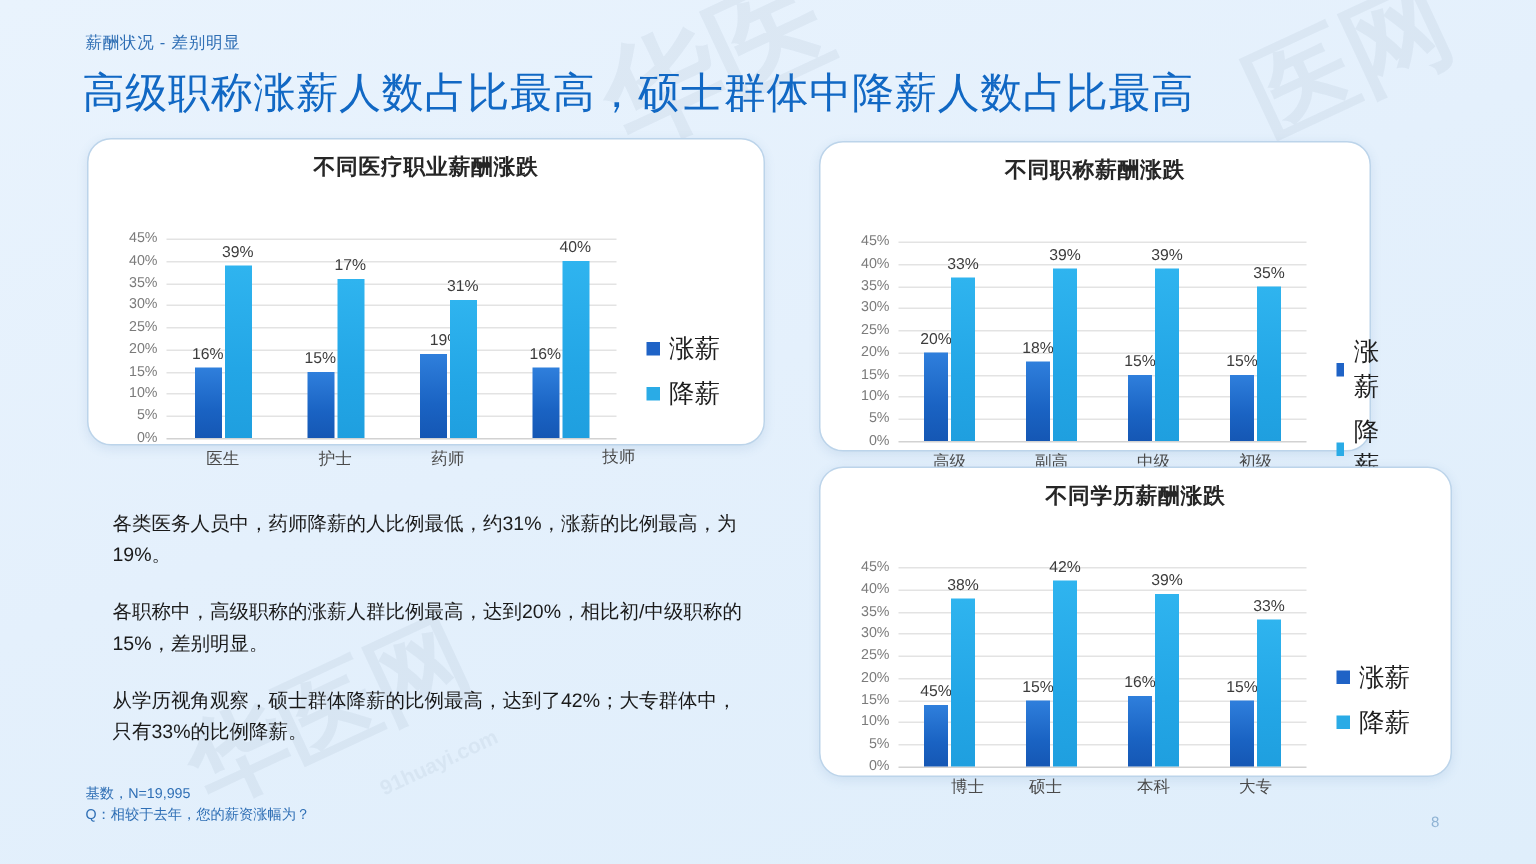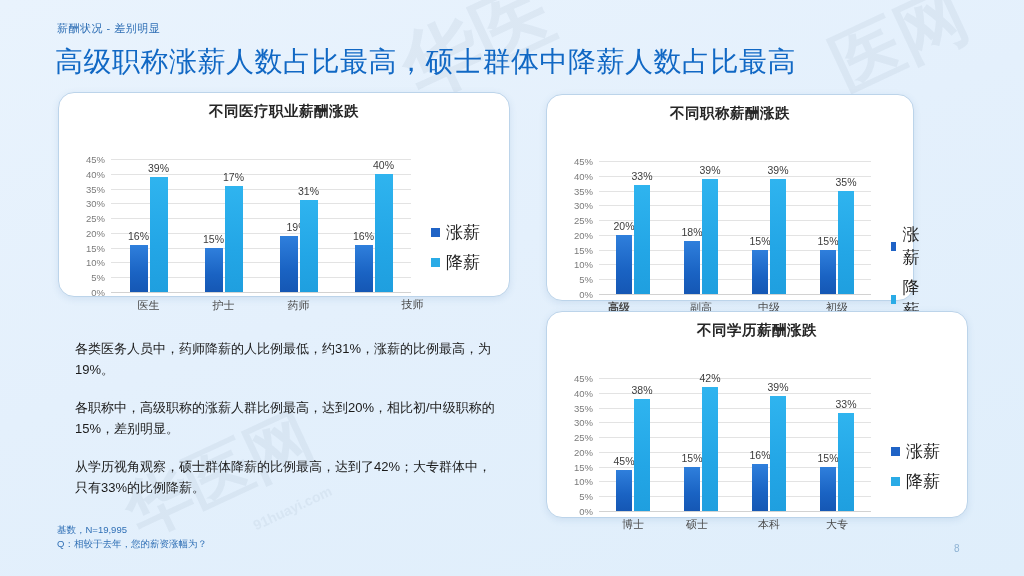--- a/index.html
+++ b/index.html
@@ -213,21 +213,21 @@
       <div class="gridline" style="left: 52px; top: 141.444px; width: 272px;"></div>
       <div class="ytick" style="left: 8px; top: 141.444px; width: 38px;">10%</div>
       <div class="gridline" style="left: 52px; top: 156.222px; width: 272px;"></div>
       <div class="ytick" style="left: 8px; top: 156.222px; width: 38px;">5%</div>
       <div class="ytick" style="left: 8px; top: 171px; width: 38px;">0%</div>
       <div class="baseline" style="left: 52px; top: 171px; width: 272px;"></div>
       <div class="bar up" style="left: 69px; width: 16px; height: 59.1111px; top: 111.889px; bottom: auto;"></div>
       <div class="vlabel" style="left: 77px; top: 96.8889px;">20%</div>
       <div class="bar down" style="left: 87px; width: 16px; height: 109.356px; top: 61.6444px; bottom: auto;"></div>
       <div class="vlabel" style="left: 95px; top: 46.6444px;">33%</div>
-      <div class="xtick" style="left: 72px; top: 177px; font-weight: bold;">高级</div>
+      <div class="xtick" style="left: 86px; top: 177px;">高级</div>
       <div class="bar up" style="left: 137px; width: 16px; height: 53.2px; top: 117.8px; bottom: auto;"></div>
       <div class="vlabel" style="left: 145px; top: 102.8px;">18%</div>
       <div class="bar down" style="left: 155px; width: 16px; height: 115.267px; top: 55.7333px; bottom: auto;"></div>
       <div class="vlabel" style="left: 163px; top: 40.7333px;">39%</div>
       <div class="xtick" style="left: 154px; top: 177px;">副高</div>
       <div class="bar up" style="left: 205px; width: 16px; height: 44.3333px; top: 126.667px; bottom: auto;"></div>
       <div class="vlabel" style="left: 213px; top: 111.667px;">15%</div>
       <div class="bar down" style="left: 223px; width: 16px; height: 115.267px; top: 55.7333px; bottom: auto;"></div>
       <div class="vlabel" style="left: 231px; top: 40.7333px;">39%</div>
       <div class="xtick" style="left: 222px; top: 177px;">中级</div>
@@ -269,21 +269,21 @@
       <div class="gridline" style="left: 52px; top: 141.444px; width: 272px;"></div>
       <div class="ytick" style="left: 8px; top: 141.444px; width: 38px;">10%</div>
       <div class="gridline" style="left: 52px; top: 156.222px; width: 272px;"></div>
       <div class="ytick" style="left: 8px; top: 156.222px; width: 38px;">5%</div>
       <div class="ytick" style="left: 8px; top: 171px; width: 38px;">0%</div>
       <div class="baseline" style="left: 52px; top: 171px; width: 272px;"></div>
       <div class="bar up" style="left: 69px; width: 16px; height: 41.3778px; top: 129.622px; bottom: auto;"></div>
       <div class="vlabel" style="left: 77px; top: 114.622px;">45%</div>
       <div class="bar down" style="left: 87px; width: 16px; height: 112.311px; top: 58.6889px; bottom: auto;"></div>
       <div class="vlabel" style="left: 95px; top: 43.6889px;">38%</div>
-      <div class="xtick" style="left: 86px; top: 177px; font-family: Liberation Mono, monospace;">博士</div>
+      <div class="xtick" style="left: 98px; top: 177px; font-family: Liberation Mono, monospace;">博士</div>
       <div class="bar up" style="left: 137px; width: 16px; height: 44.3333px; top: 126.667px; bottom: auto;"></div>
       <div class="vlabel" style="left: 145px; top: 111.667px;">15%</div>
       <div class="bar down" style="left: 155px; width: 16px; height: 124.133px; top: 46.8667px; bottom: auto;"></div>
       <div class="vlabel" style="left: 163px; top: 31.8667px;">42%</div>
       <div class="xtick" style="left: 150px; top: 177px;">硕士</div>
       <div class="bar up" style="left: 205px; width: 16px; height: 47.2889px; top: 123.711px; bottom: auto;"></div>
       <div class="vlabel" style="left: 213px; top: 108.711px;">16%</div>
       <div class="bar down" style="left: 223px; width: 16px; height: 115.267px; top: 55.7333px; bottom: auto;"></div>
       <div class="vlabel" style="left: 231px; top: 40.7333px;">39%</div>
       <div class="xtick" style="left: 222px; top: 177px;">本科</div>

